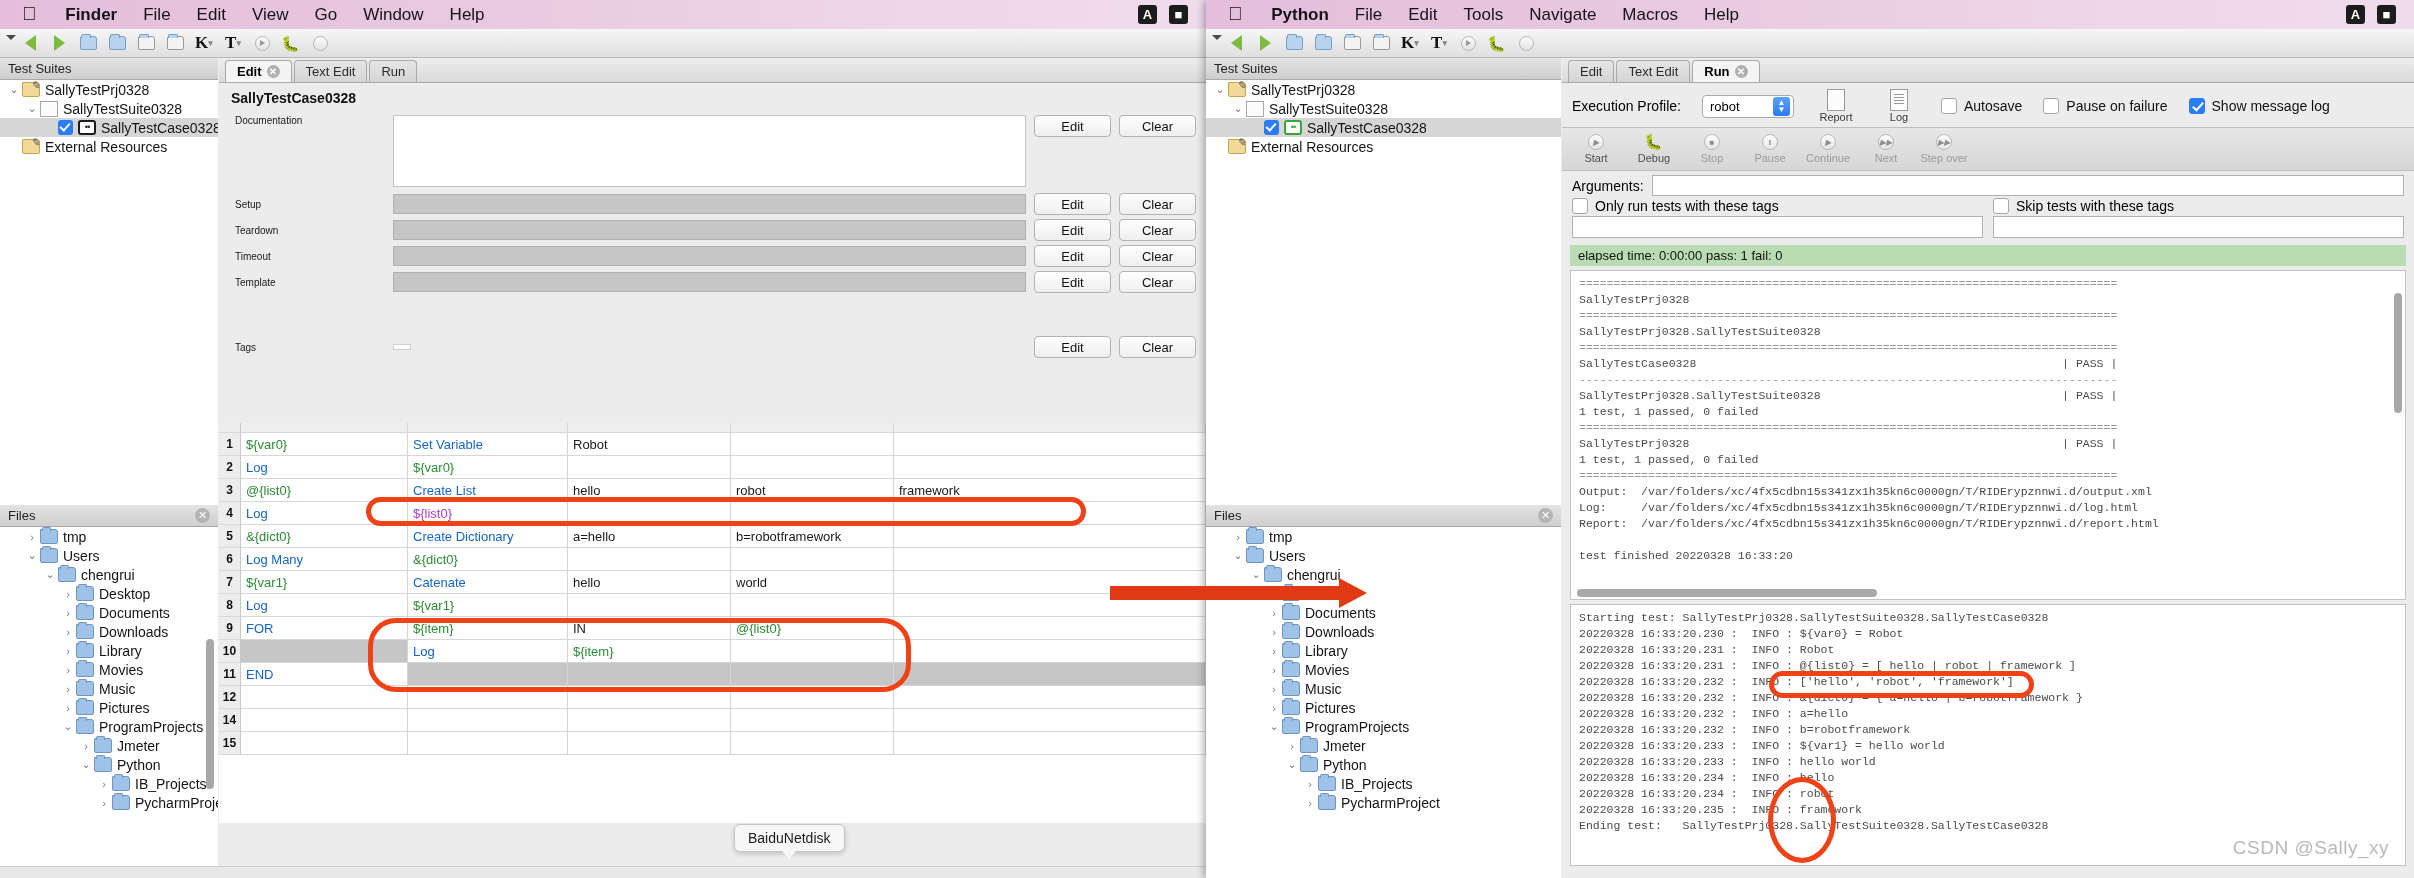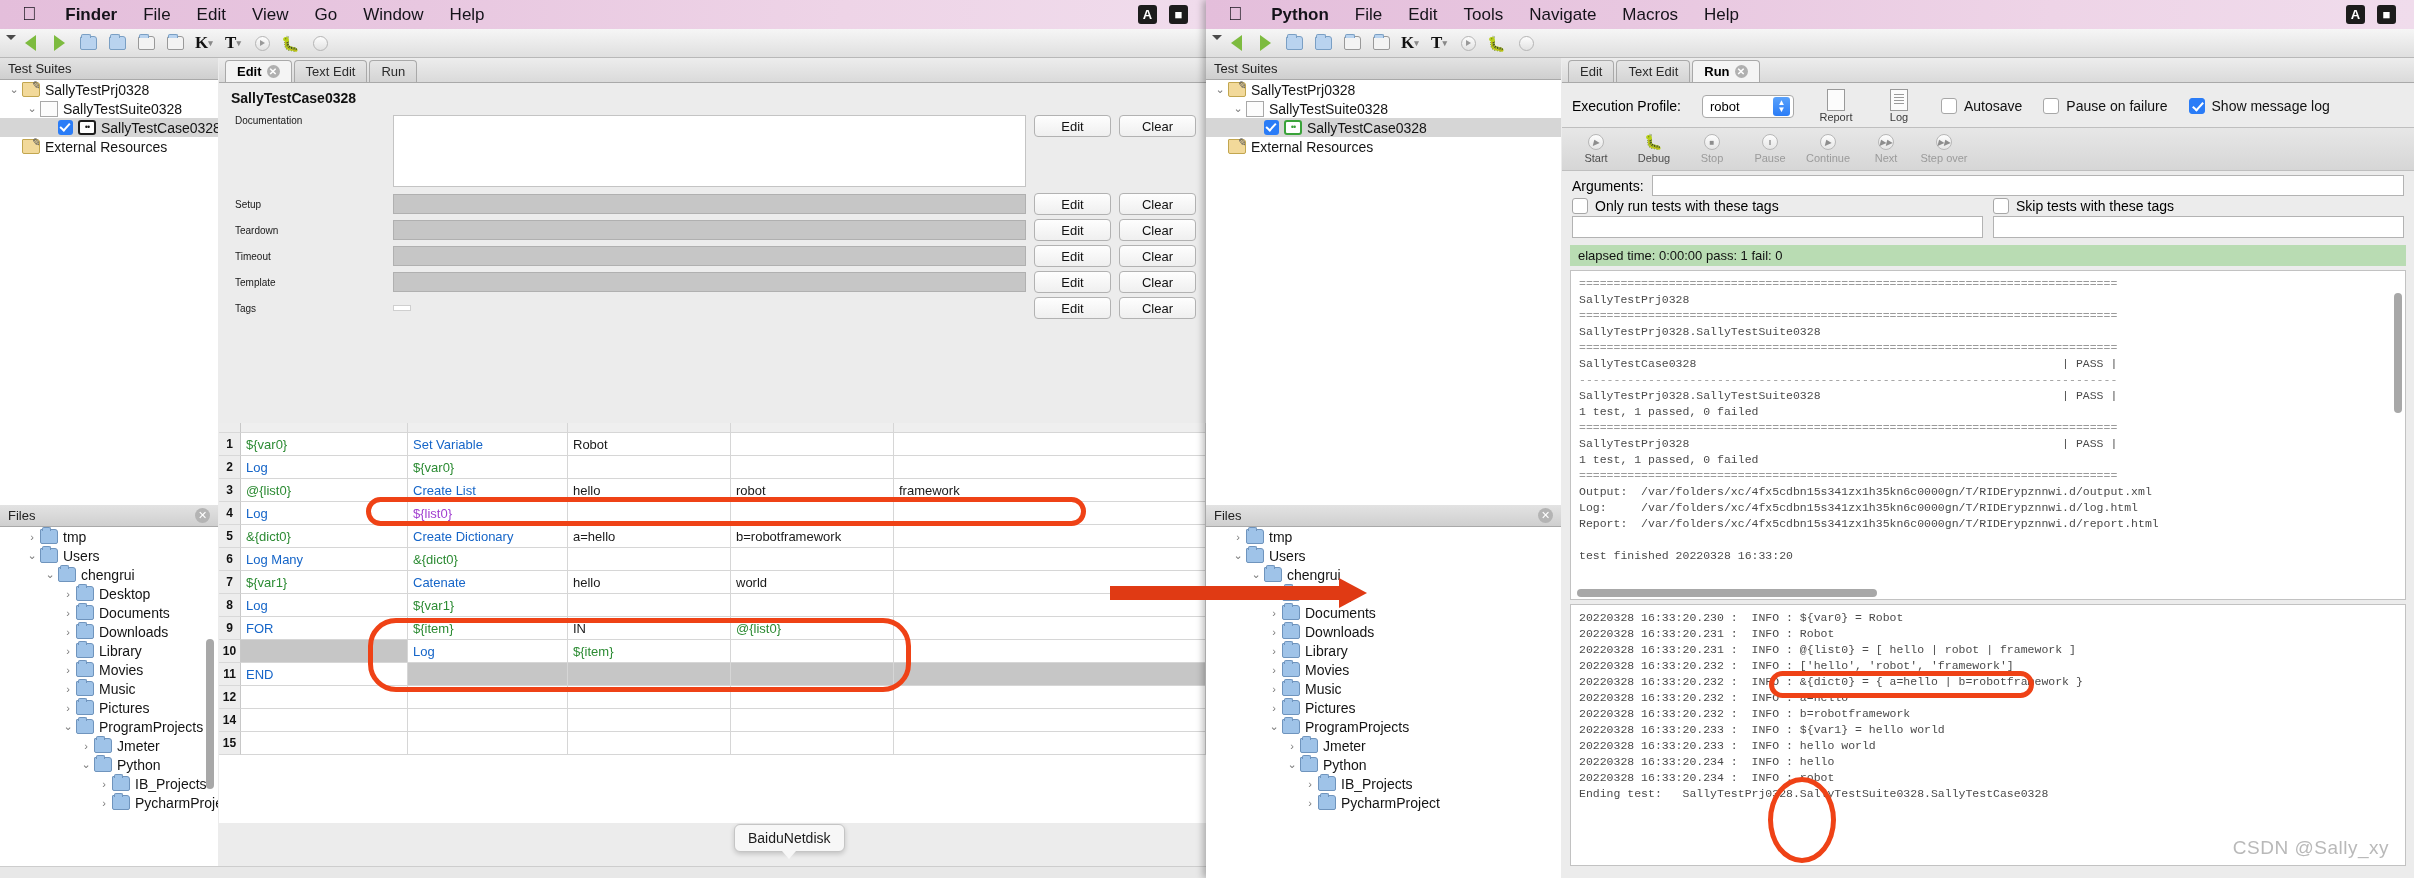--- a/index.html
+++ b/index.html
@@ -450,21 +450,21 @@
               <span class="sfield"></span>
               <span class="sbtn">Edit</span>
               <span class="sbtn">Clear</span>
             </div>
             <div class="srow" style="height: 26px; align-items: center;">
               <span class="slabel">Template</span>
               <span class="sfield"></span>
               <span class="sbtn">Edit</span>
               <span class="sbtn">Clear</span>
             </div>
-            <div class="srow" style="height: 26px; align-items: center;">
+            <div class="srow" style="height: 26px; align-items: center; margin-top: 39px;">
               <span class="slabel">Tags</span>
               <span class="sfield tags">
                 <span class="tagbox"><add new=""></add></span>
               </span>
               <span class="sbtn">Edit</span>
               <span class="sbtn">Clear</span>
             </div>
           </div>
       </div>
 
@@ -1020,31 +1020,33 @@
             <div class="ln sep">==============================================================================</div>
             <div class="ln">Output:  /var/folders/xc/4fx5cdbn15s341zx1h35kn6c0000gn/T/RIDErypznnwi.d/output.xml</div>
             <div class="ln">Log:     /var/folders/xc/4fx5cdbn15s341zx1h35kn6c0000gn/T/RIDErypznnwi.d/log.html</div>
             <div class="ln">Report:  /var/folders/xc/4fx5cdbn15s341zx1h35kn6c0000gn/T/RIDErypznnwi.d/report.html</div>
             <div class="ln"></div>
             <div class="ln">test finished 20220328 16:33:20</div>
           </div>
 
         <div class="console" id="rmsglog" style="height:262px;">
           <div class="watermark">CSDN @Sally_xy</div>
+        <div class="ln">Starting test: SallyTestPrj0328.SallyTestSuite0328.SallyTestCase0328</div>
             <div class="ln">20220328 16:33:20.230 :  INFO : ${var0} = Robot</div>
             <div class="ln">20220328 16:33:20.231 :  INFO : Robot</div>
             <div class="ln">20220328 16:33:20.231 :  INFO : @{list0} = [ hello | robot | framework ]</div>
             <div class="ln">20220328 16:33:20.232 :  INFO : ['hello', 'robot', 'framework']</div>
             <div class="ln">20220328 16:33:20.232 :  INFO : &amp;{dict0} = { a=hello | b=robotframework }</div>
             <div class="ln">20220328 16:33:20.232 :  INFO : a=hello</div>
             <div class="ln">20220328 16:33:20.232 :  INFO : b=robotframework</div>
             <div class="ln">20220328 16:33:20.233 :  INFO : ${var1} = hello world</div>
             <div class="ln">20220328 16:33:20.233 :  INFO : hello world</div>
             <div class="ln">20220328 16:33:20.234 :  INFO : hello</div>
             <div class="ln">20220328 16:33:20.234 :  INFO : robot</div>
+            <div class="ln">20220328 16:33:20.235 :  INFO : framework</div>
             <div class="ln">Ending test:   SallyTestPrj0328.SallyTestSuite0328.SallyTestCase0328</div>
           </div>
       </div>
     </div>
   </div>
 
   <div class="annot" style="left:366px; top:497px; width:720px; height:29px;"></div>
   <div class="annot" style="left:368px; top:618px; width:543px; height:74px;"></div>
   <div class="annot" style="left:1769px; top:671px; width:265px; height:27px;"></div>
   <div class="annot-oval" style="left:1768px; top:777px; width:68px; height:86px;"></div>

